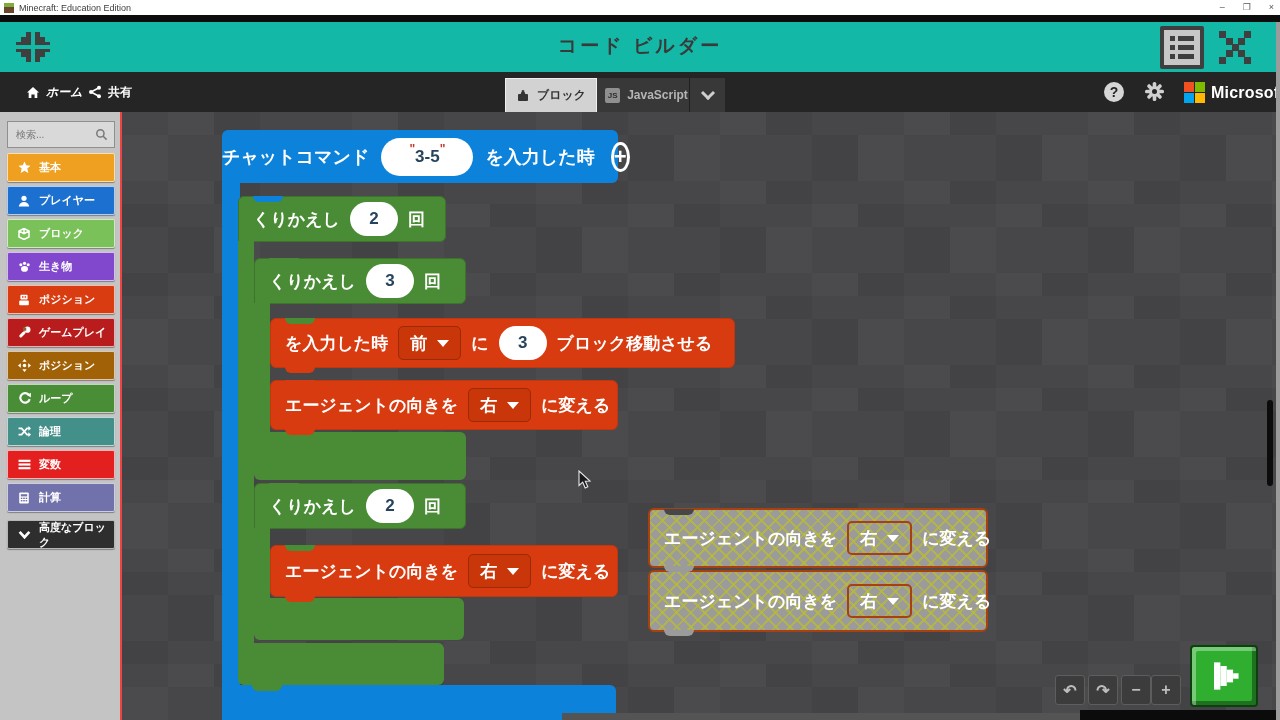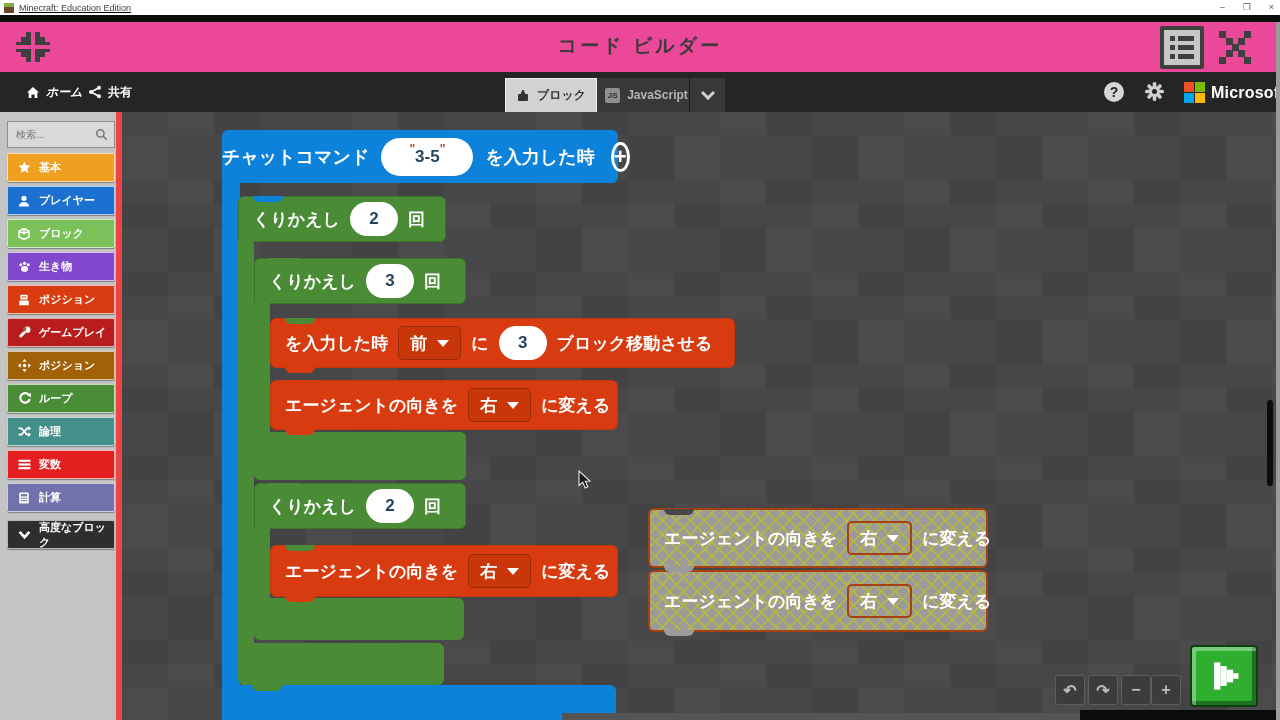--- a/index.html
+++ b/index.html
@@ -1,29 +1,29 @@
 <!DOCTYPE html>
 <html><head>
 <meta charset="utf-8">
 <style>
   html,body{margin:0;padding:0;background:#000;}
   *{box-sizing:border-box;font-family:"Liberation Sans",sans-serif;}
   .screen{position:relative;width:1280px;height:720px;overflow:hidden;background:#47474a;}
 
   
-  .titlebar{position:absolute;left:0;top:0;width:1280px;height:15px;background:#fff;display:flex;align-items:center;text-decoration:underline;}
+  .titlebar{position:absolute;left:0;top:0;width:1280px;height:15px;background:#fff;display:flex;align-items:center;}
   .titlebar .appicon{width:10px;height:10px;margin:0 5px 0 4px;position:relative;background:#6b4730;}
   .titlebar .appicon::before{content:"";position:absolute;left:0;top:0;width:10px;height:4px;background:#7fae3c;}
   .titlebar .apptitle{font-size:9px;color:#3c3c3c;}
   .wctrls{position:absolute;right:6px;top:0;height:15px;display:flex;align-items:center;gap:18px;}
   .wctrls span{font-size:9px;color:#555;line-height:15px;}
   .gapbar{position:absolute;left:0;top:15px;width:1280px;height:7px;background:#0d0d0d;}
 
   
-  .cbheader{position:absolute;left:0;top:22px;width:1280px;height:50px;background:#ec4899;}
+  .cbheader{position:absolute;left:0;top:22px;width:1280px;height:50px;background:#14b8a6;}
   .cbheader .collapse{position:absolute;left:10px;top:3px;width:46px;height:44px;}
   .cbheader .cbtitle{position:absolute;left:0;right:0;top:11px;text-align:center;font-size:19px;color:#3a3a3a;letter-spacing:3px;font-weight:bold;}
   .cbheader .listbtn{position:absolute;left:1160px;top:4px;width:44px;height:43px;border:4px solid #3f3f3f;border-radius:2px;background:#c7c7c7;}
   .cbheader .closebtn{position:absolute;left:1216px;top:8px;width:38px;height:35px;}
 
   
   .toolbar{position:absolute;left:0;top:72px;width:1280px;height:40px;background:#252525;}
   .tb-item{position:absolute;top:0;height:40px;display:flex;align-items:center;gap:6px;color:#fff;font-size:12px;font-weight:bold;cursor:pointer;}
   .tabs{position:absolute;left:505px;top:6px;height:34px;display:flex;}
   .tab{height:34px;display:flex;align-items:center;justify-content:center;gap:7px;font-size:12px;font-weight:bold;}
@@ -32,21 +32,21 @@
   .tab-chev{width:36px;height:34px;background:#383838;border-left:1px solid #1f1f1f;display:flex;align-items:center;justify-content:center;}
   .chev-glyph{width:10px;height:10px;border-right:3px solid #cfcfcf;border-bottom:3px solid #cfcfcf;transform:rotate(45deg);margin-top:-5px;}
   .jsbadge{width:15px;height:15px;background:#8f8f8f;color:#2e2e2e;font-size:8px;font-weight:bold;display:flex;align-items:center;justify-content:center;border-radius:2px;margin-left:7px;}
   .helpbtn{position:absolute;left:1104px;top:10px;width:20px;height:20px;border-radius:50%;background:#d6d6d6;color:#232323;font-size:14px;font-weight:bold;display:flex;align-items:center;justify-content:center;}
   .gearbtn{position:absolute;left:1144px;top:9px;width:21px;height:21px;}
   .mslogo{position:absolute;left:1184px;top:10px;display:flex;align-items:center;gap:6px;}
   .msgrid{display:grid;grid-template-columns:10px 10px;grid-template-rows:10px 10px;gap:1px;}
   .mslogo .msname{color:#fff;font-size:16px;font-weight:bold;letter-spacing:0.2px;}
 
   
-  .sidebar{position:absolute;left:0;top:112px;width:122px;height:608px;background:#c4c4c4;border-right:6px solid #ef4444;text-decoration:underline;}
+  .sidebar{position:absolute;left:0;top:112px;width:122px;height:608px;background:#c4c4c4;border-right:2px solid #ef4444;text-decoration:underline;}
   .search{position:absolute;left:7px;top:9px;width:108px;height:27px;background:#d9d9d9;border:1px solid #8f8f8f;display:flex;align-items:center;}
   .search input{flex:1;min-width:0;border:none;background:transparent;font-size:10px;color:#555;padding:0 2px 0 8px;outline:none;}
   .cat{position:absolute;left:7px;width:108px;height:29px;border:1px solid rgba(255,255,255,.65);border-radius:2px;display:flex;align-items:center;gap:8px;padding-left:9px;color:#fff;font-size:11px;font-weight:bold;cursor:pointer;box-shadow:0 1px 1px rgba(0,0,0,.35);}
   .cat .ico{width:14px;height:14px;flex:0 0 14px;display:flex;align-items:center;justify-content:center;}
 
   
   .workspace{position:absolute;left:122px;top:112px;width:1158px;height:608px;overflow:hidden;
     background-color:#47474a;
     background-image:
       repeating-conic-gradient(rgba(0,0,0,.06) 0% 25%, transparent 0% 50%),

